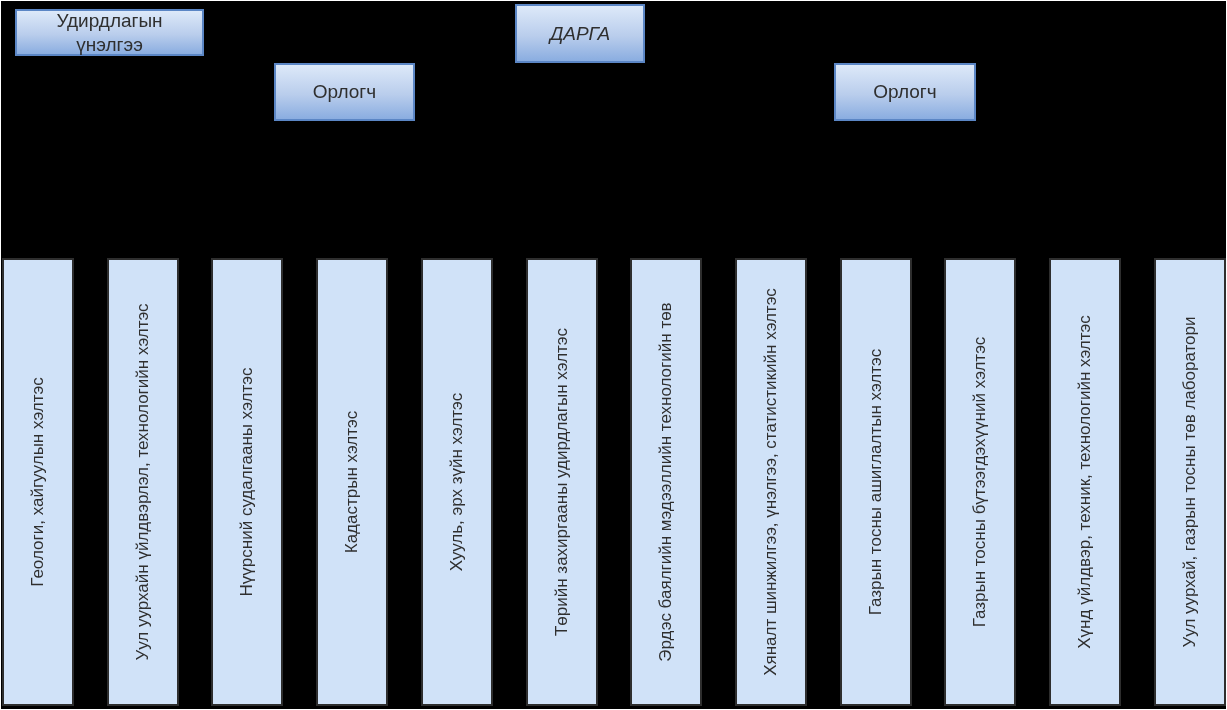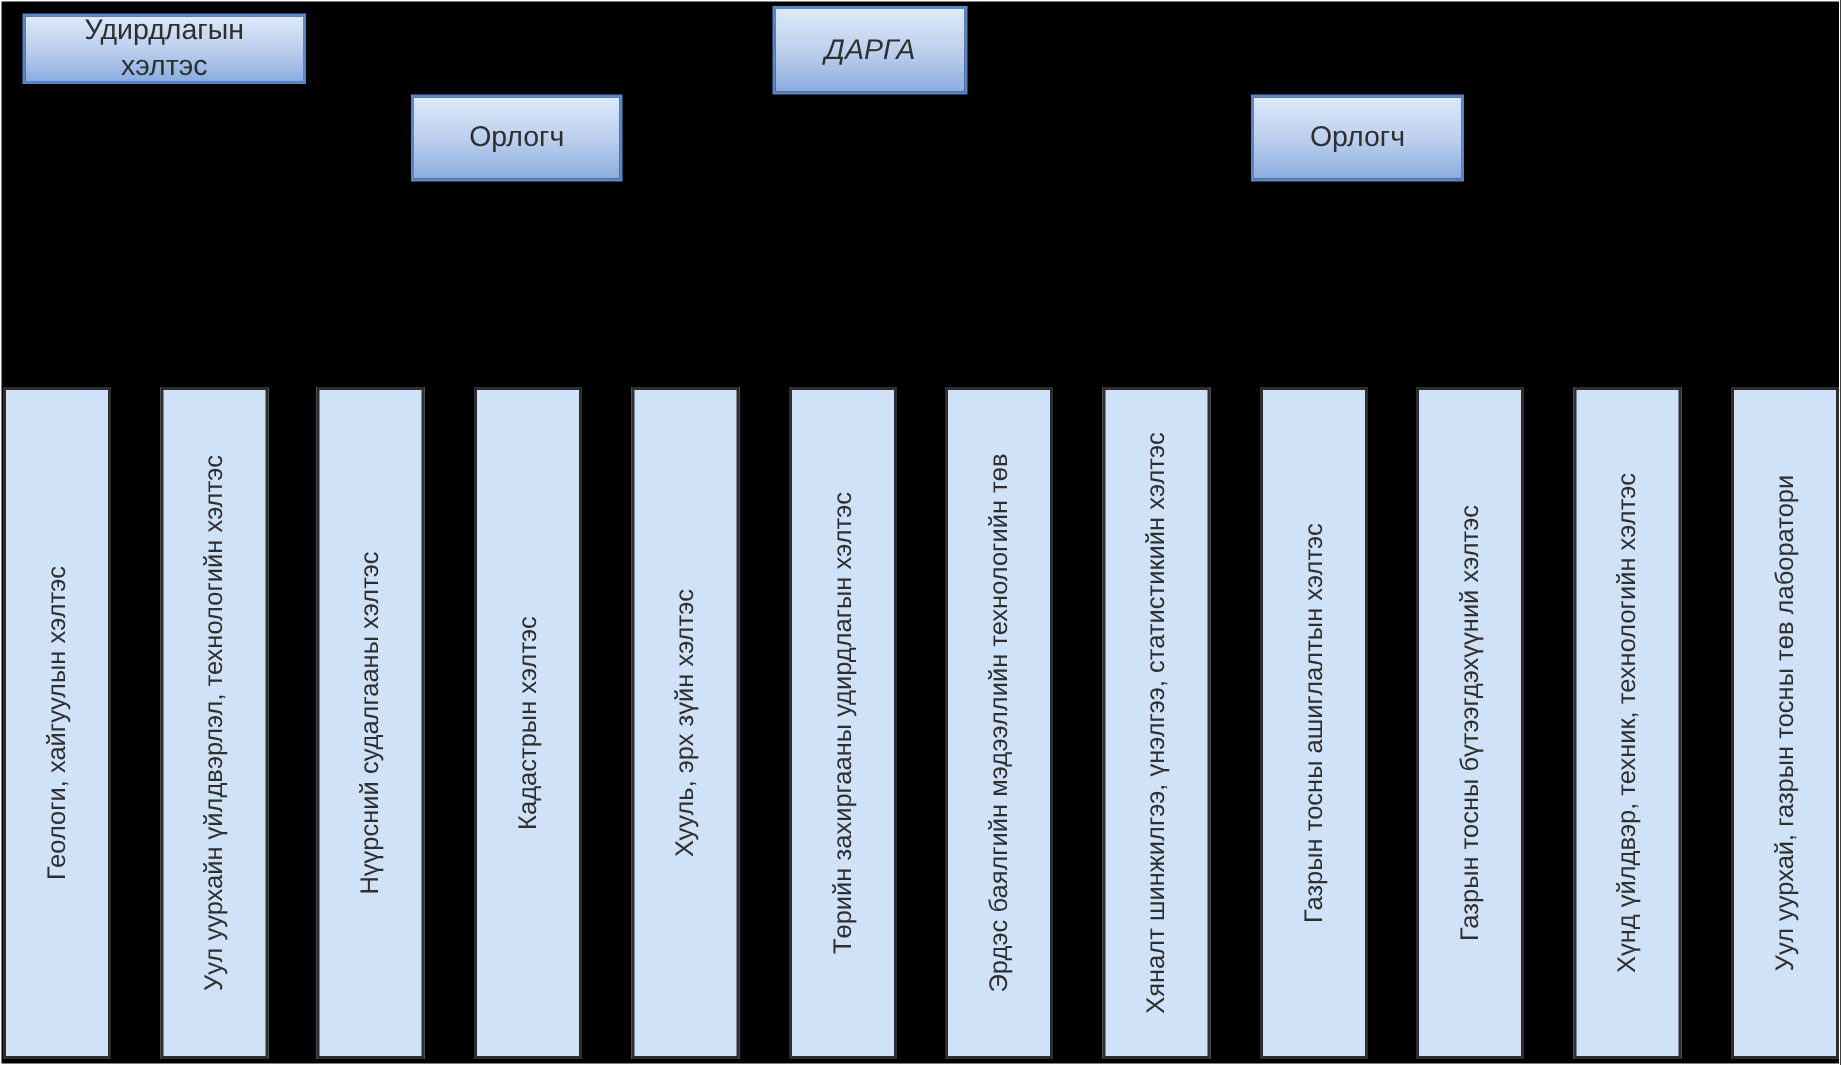--- a/index.html
+++ b/index.html
@@ -50,21 +50,21 @@
     color:var(--text-color,#2f2f2f);
     font-size:17px;line-height:1.5;
   }
 </style>
 </head>
 <body>
 
 <div class="slide">
 
   <div class="gbox board">
-    <span>Удирдлагын хэлтэс</span>
+    <span>Удирдлагын үнэлгээ</span>
   </div>
 
   <div class="gbox darga">
     <span>ДАРГА</span>
   </div>
 
   <div class="gbox deputy-l">
     <span>Орлогч</span>
   </div>
 

